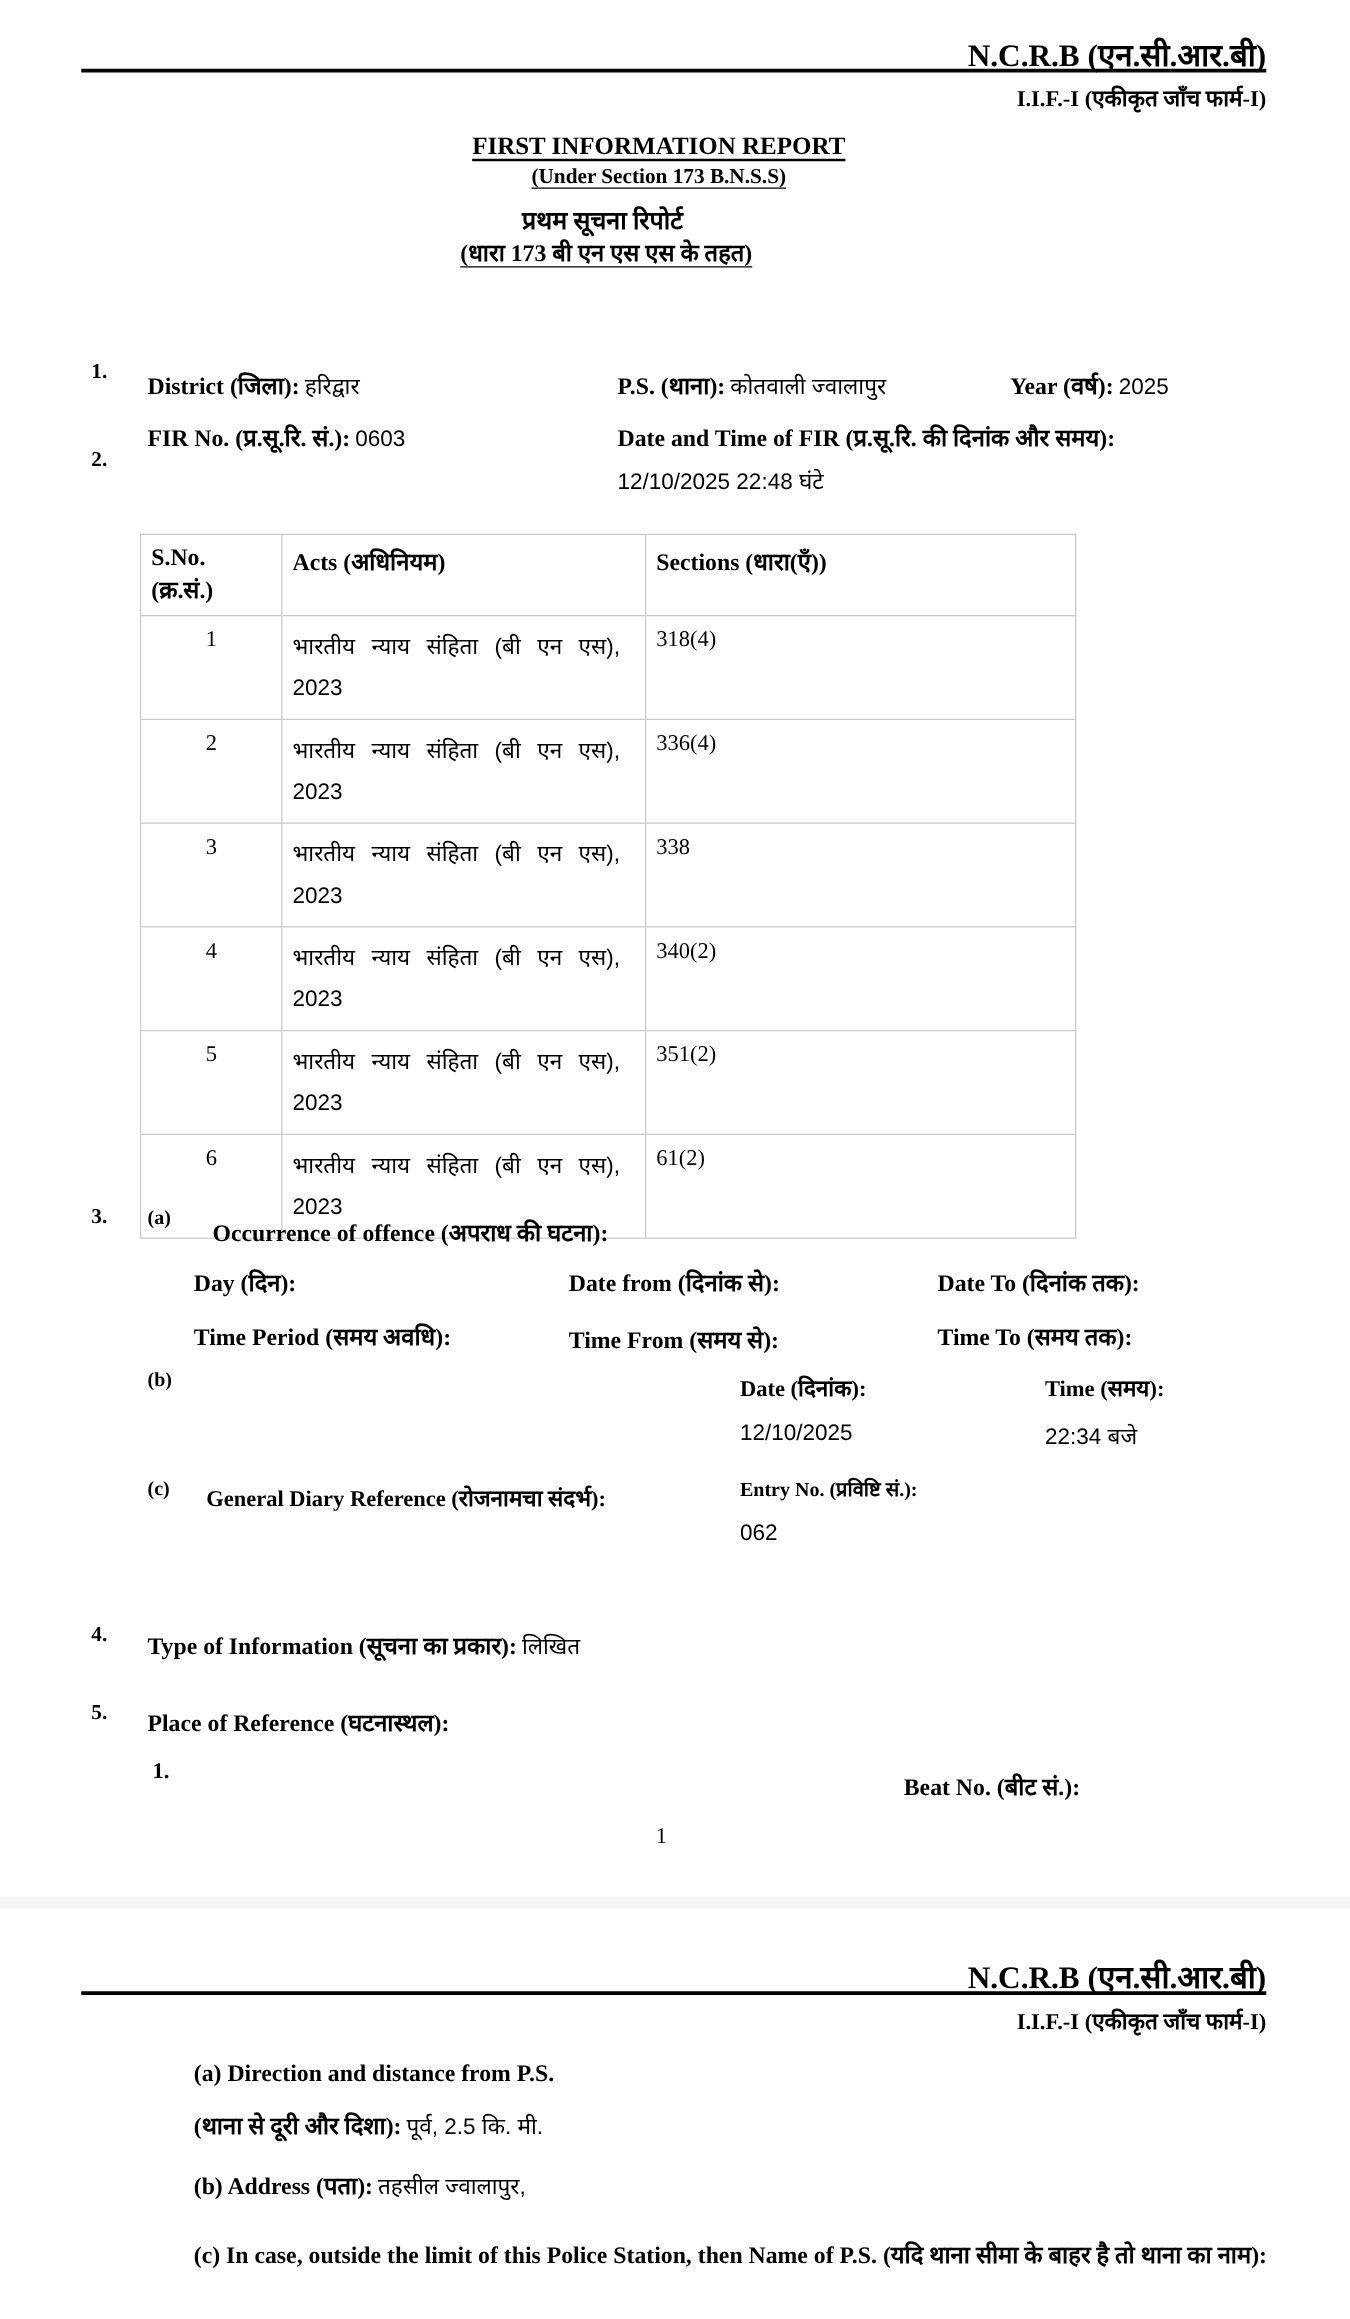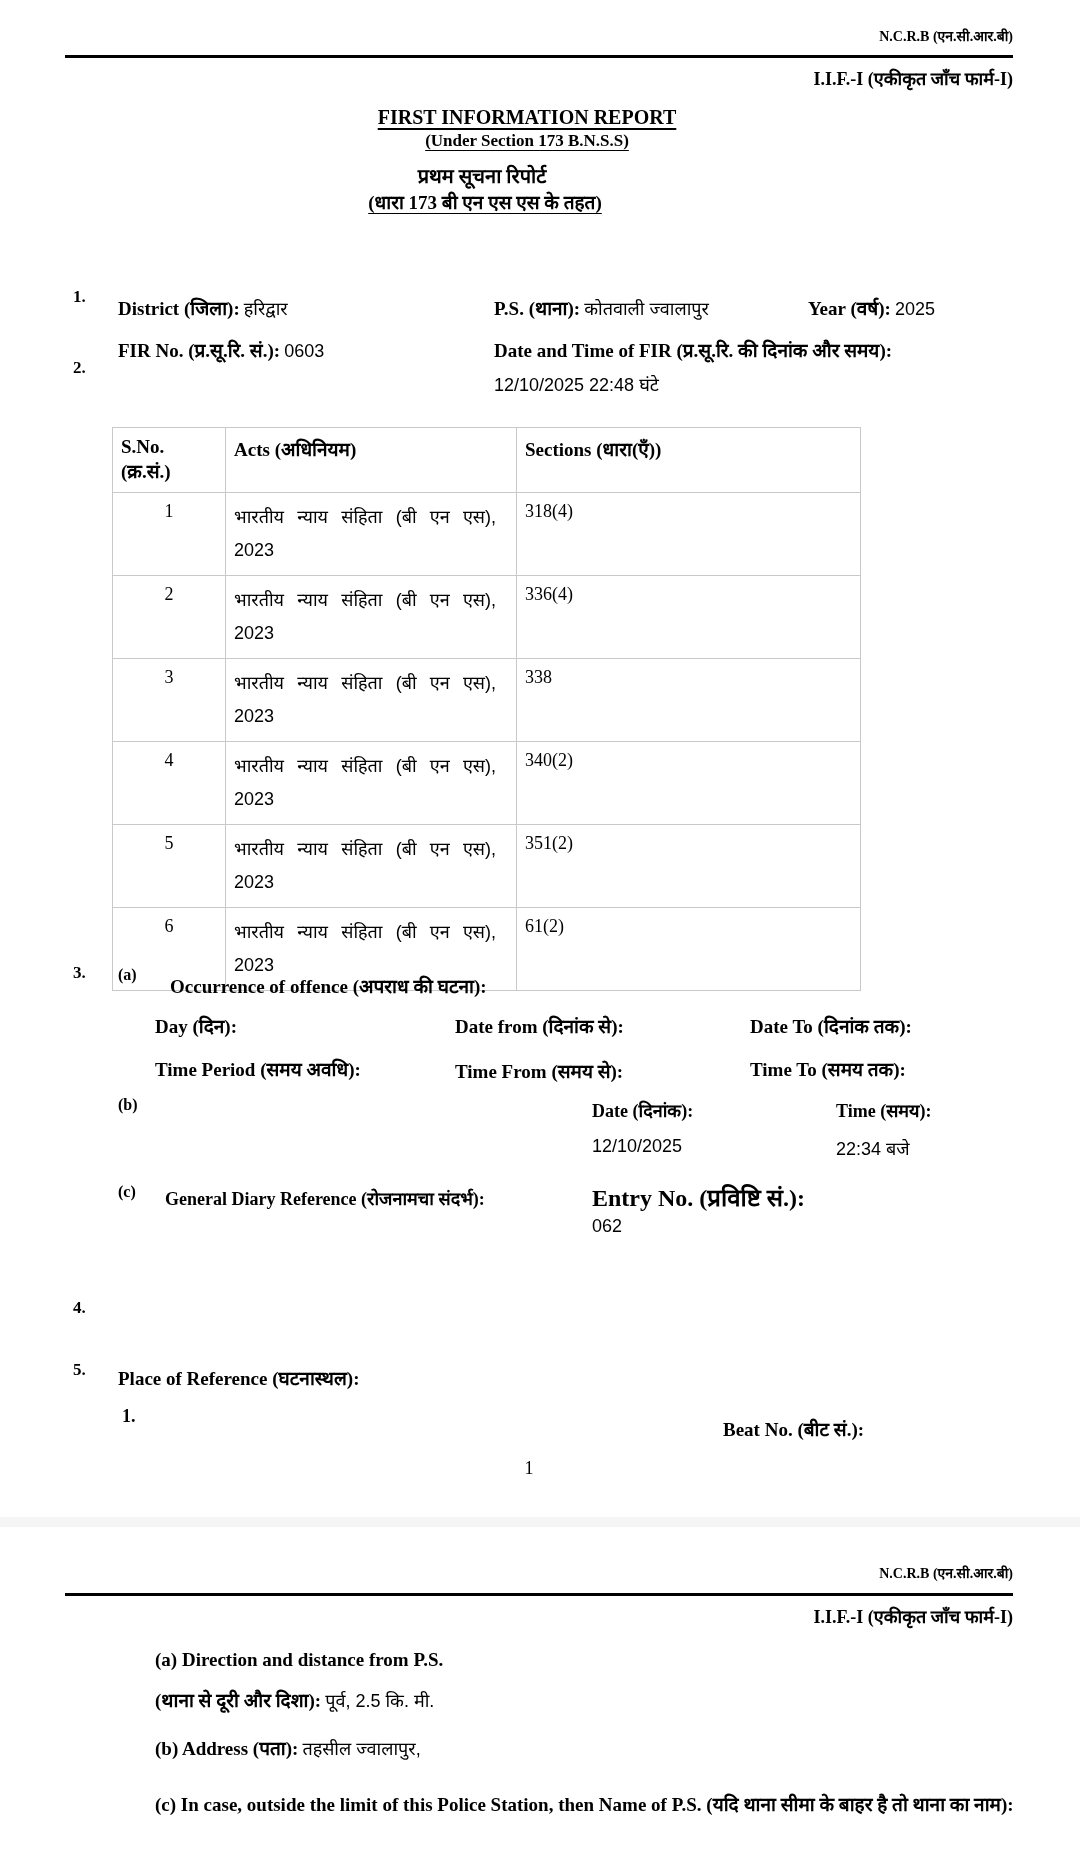--- a/index.html
+++ b/index.html
@@ -5,21 +5,21 @@
   html,body{margin:0;padding:0;background:#ffffff;}
   body{width:1080px;font-family:"Liberation Serif","DejaVu Serif",serif;color:#000;}
   .page{position:relative;width:1080px;background:#fff;overflow:hidden;}
   .page1{height:1517px;}
   .page-sep{width:1080px;height:10px;background:#f5f5f5;}
   .page2{height:328px;}
   .abs{position:absolute;}
   .lbl{font-weight:bold;font-size:19px;font-family:"Liberation Serif","DejaVu Serif",serif;}
   .val{font-weight:normal;font-size:18px;font-family:"Liberation Sans","DejaVu Sans",sans-serif;}
   .rule{position:absolute;left:65px;right:67px;border-top:3px solid #000;}
-  .right-head{position:absolute;right:67px;font-weight:bold;font-size:14px;white-space:nowrap;}
+  .right-head{position:absolute;right:67px;font-weight:bold;font-size:25px;white-space:nowrap;}
   .center-line{position:absolute;left:0;width:1080px;text-align:center;font-weight:bold;}
   .u{text-decoration:underline;text-underline-offset:4px;}
   .secnum{position:absolute;font-weight:bold;font-size:17px;}
   .mark{position:absolute;font-weight:bold;font-size:16px;}
   
   .acts-table{position:absolute;left:112px;top:427px;width:748px;border-collapse:collapse;table-layout:fixed;}
   .acts-table th,.acts-table td{border:1px solid #c9c9c9;vertical-align:top;text-align:left;}
   .acts-table th{font-weight:bold;font-size:19px;padding:8px 8px 6px 8px;height:50px;margin-left:45px;}
   .acts-table td{height:61px;padding:8px;}
   .col-sno{width:113px;}
@@ -139,24 +139,28 @@
   <div class="abs lbl nw" style="left:750px;top:1056px;">Time To (समय तक):</div>
 
   <div class="mark" style="left:118px;top:1096px;">(b)</div>
   <div class="abs lbl nw" style="left:592px;top:1098px;font-size:18px;">Date (दिनांक):</div>
   <div class="abs val nw" style="left:592px;top:1136px;">12/10/2025</div>
   <div class="abs lbl nw" style="left:836px;top:1098px;font-size:18px;">Time (समय):</div>
   <div class="abs val nw" style="left:836px;top:1136px;">22:34 बजे</div>
 
   <div class="mark" style="left:118px;top:1183px;">(c)</div>
   <div class="abs lbl nw" style="left:165px;top:1186px;font-size:18px;">General Diary Reference (रोजनामचा संदर्भ):</div>
-  <div class="abs lbl nw" style="left:592px;top:1180px;font-size:24px;">Entry No. (प्रविष्टि सं.):</div>
+  <div class="abs lbl nw" style="left:592px;top:1180px;font-size:16px;">Entry No. (प्रविष्टि सं.):</div>
   <div class="abs val nw" style="left:592px;top:1216px;">062</div>
 
   <div class="secnum abs" style="left:73px;top:1298px;">4.</div>
+  <div class="abs nw" style="left:118px;top:1303px;">
+    <span class="lbl">Type of Information (सूचना का प्रकार):</span>
+    <span class="val">लिखित</span>
+  </div>
 
   <div class="secnum abs" style="left:73px;top:1360px;">5.</div>
   <div class="abs lbl nw" style="left:118px;top:1365px;">Place of Reference (घटनास्थल):</div>
   <div class="abs lbl nw" style="left:122px;top:1406px;font-size:18px;">1.</div>
   <div class="abs lbl nw" style="left:723px;top:1416px;">Beat No. (बीट सं.):</div>
 
   <div class="center-line" style="top:1458px;font-size:18px;font-weight:normal;left:-11px;">1</div>
 </div>
 
 <div class="page-sep"></div>

